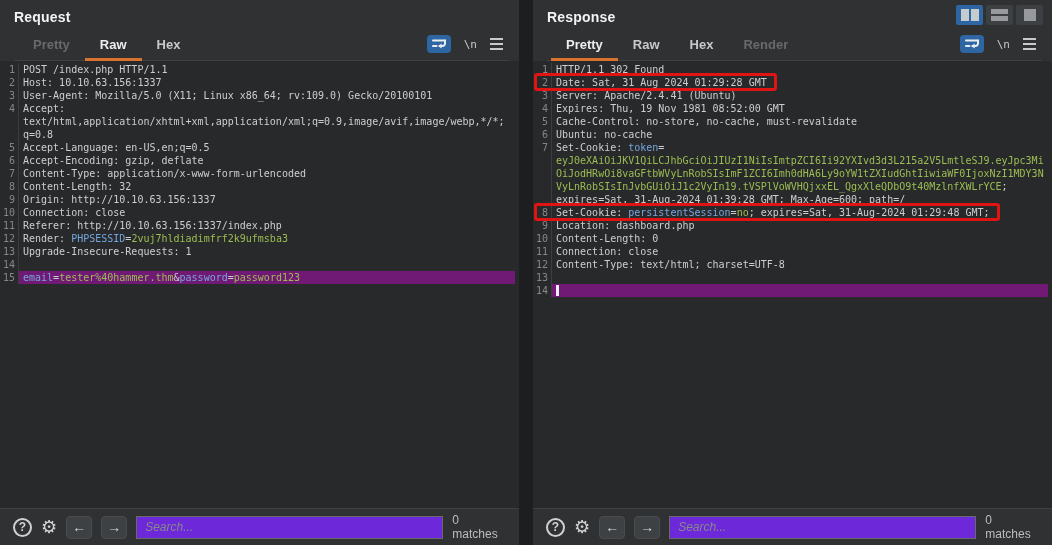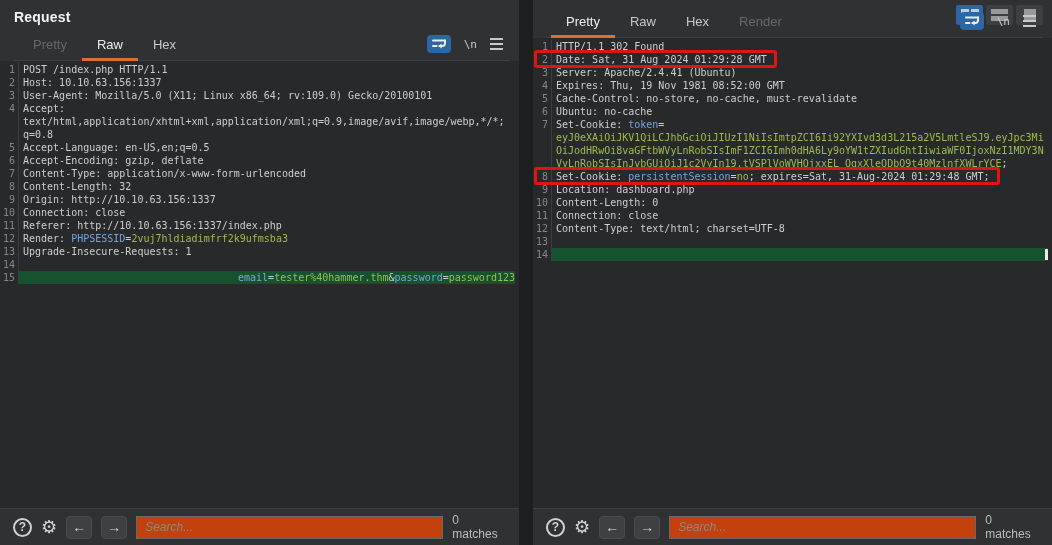--- a/index.html
+++ b/index.html
@@ -6,21 +6,21 @@
   html,body { width:1052px; height:545px; overflow:hidden; }
   body { font-family:"Liberation Sans", sans-serif; background:#1d1e1f; }
   .app { display:flex; width:1052px; height:545px; gap:14px; background:#1d1e1f; }
   .panel { flex:1; min-width:0; display:flex; flex-direction:column; background:#2f3132; position:relative; }
 
   
   .panel-top { padding:9px 10px 0 14px; position:relative; }
   .panel-title { font-size:14px; font-weight:bold; color:#f2f3f3; margin-bottom:7px; letter-spacing:.2px; }
   .tabbar { display:flex; align-items:flex-end; border-bottom:1px solid #3e4143; padding-left:4px; }
   .tabs { display:flex; }
-  .tab { padding:5px 15px 6px; font-size:13px; color:#c7c9ca; border-bottom:3px solid transparent; margin-bottom:-1px; cursor:default; }
+  .tab { padding:5px 15px 6px; font-size:13px; color:#c7c9ca; border-bottom:3px solid transparent; margin-bottom:-1px; cursor:default;font-weight:bold; }
   .tab.active { color:#ededee; border-bottom-color:#d9722e; }
   .tab.disabled { color:#67696b; }
   .tab-icons { margin-left:auto; display:flex; align-items:center; gap:13px; padding:0 6px 7px 0; }
   .wrap-btn { width:24px; height:18px; border:none; background:#2e66a4; border-radius:4px; display:flex; align-items:center; justify-content:center; cursor:pointer; }
   .nl-icon { font-family:"DejaVu Sans Mono", monospace; font-size:11px; color:#c7c9ca; cursor:pointer; }
   .menu-icon { display:inline-flex; flex-direction:column; gap:3px; cursor:pointer; }
   .menu-icon i { display:block; width:13px; height:2px; background:#c7c9ca; }
 
   
   .layout-btns { position:absolute; top:5px; right:9px; display:flex; gap:3px; }
@@ -29,33 +29,33 @@
   .lb .vbar { width:8px; height:12px; background:#c6cbce; }
   .lb.stack { flex-direction:column; }
   .lb .hbar { width:17px; height:5px; background:#97999c; }
   .lb .sq { width:12px; height:12px; background:#97999c; }
 
   
   .editor { flex:1; background:#28292b; overflow:hidden; font-family:"DejaVu Sans Mono","Liberation Mono",monospace; font-size:10px; line-height:13px; padding-top:2px; position:relative; }
   .row { display:flex; height:13px; position:relative; }
   .ln { flex:0 0 19px; width:19px; text-align:right; color:#85878a; padding-right:3px; border-right:1px solid #3b3e40; }
   .code { flex:1; white-space:pre; padding-left:4px; margin-right:4px; color:#cdced0; }
-  .code.hl { background:#14532d;text-align:right; }
+  .code.hl { background:#701a75; }
   .c-t { color:#cdced0; }
   .c-b { color:#74a6dd; }
   .c-g { color:#9cbd52; }
   .cursor { display:inline-block; width:3px; height:11px; margin-top:1px; background:#eceeee; vertical-align:top; }
   .redbox { position:absolute; left:1px; top:-3px; height:18px; border:3px solid #e11414; border-radius:3px; pointer-events:none; z-index:5; }
 
   
   .searchbar { height:37px; border-top:1px solid #3e4143; background:#2f3132; display:flex; align-items:center; padding:0 13px; gap:9px; }
   .help-icon { width:19px; height:19px; border:2px solid #cfd2d3; border-radius:50%; color:#cfd2d3; font-weight:bold; font-size:12px; line-height:15px; text-align:center; cursor:pointer; flex:0 0 auto; }
   .gear-icon { font-size:18px; color:#cfd2d3; cursor:pointer; line-height:19px; flex:0 0 auto; }
   .nav-btn { width:26px; height:23px; background:#3e4143; border:1px solid #494c4e; border-radius:4px; color:#d6d8d9; font-size:14px; line-height:20px; text-align:center; cursor:pointer; flex:0 0 auto; }
-  .search-input { width:316px; height:23px; background:#c2410c; border:1px solid #67696b; color:#d0d2d3; padding:0 8px; font-size:12px; font-family:"Liberation Sans",sans-serif; }
+  .search-input { width:316px; height:23px; background:#6d28d9; border:1px solid #67696b; color:#d0d2d3; padding:0 8px; font-size:12px; font-family:"Liberation Sans",sans-serif; }
   .search-input::placeholder { color:#87898b; font-style:italic; }
   .matches { margin-left:auto; color:#bbbdbf; font-size:12px; }
 </style>
 </head>
 <body>
 
 <div class="app">
 
   <section class="panel">
     <div class="panel-top">
@@ -172,20 +172,21 @@
         </button>
       <button class="lb stack">
           <span class="hbar"></span>
           <span class="hbar"></span>
         </button>
       <button class="lb">
           <span class="sq"></span>
         </button>
     </div>
     <div class="panel-top">
+      <div class="panel-title">Response</div>
       <div class="tabbar">
         <div class="tabs" id="resp-tabs">
             <div class="tab active">Pretty</div>
             <div class="tab ">Raw</div>
             <div class="tab ">Hex</div>
             <div class="tab disabled">Render</div>
           </div>
         <div class="tab-icons">
           <button class="wrap-btn">
             <svg width="14" height="12" viewBox="0 0 14 12">
@@ -240,20 +241,24 @@
         </div>
         <div class="row">
           <span class="ln"></span>
           <span class="code"><span class="segs"><span class="c-g">OiJodHRwOi8vaGFtbWVyLnRobSIsImF1ZCI6Imh0dHA6Ly9oYW1tZXIudGhtIiwiaWF0IjoxNzI1MDY3N</span></span></span>
         </div>
         <div class="row">
           <span class="ln"></span>
           <span class="code"><span class="segs"><span class="c-g">VyLnRobSIsInJvbGUiOiJ1c2VyIn19.tVSPlVoWVHQjxxEL_QgxXleQDbO9t40MzlnfXWLrYCE</span><span class="c-t">;</span></span></span>
         </div>
         <div class="row">
+          <span class="ln"></span>
+          <span class="code"><span class="segs"><span class="c-t">expires=Sat, 31-Aug-2024 01:39:28 GMT; Max-Age=600; path=/</span></span></span>
+        </div>
+        <div class="row">
           <span class="ln">8</span>
           <span class="code"><span class="segs"><span class="c-t">Set-Cookie: </span><span class="c-b">persistentSession</span><span class="c-t">=</span><span class="c-g">no</span><span class="c-t">; expires=Sat, 31-Aug-2024 01:29:48 GMT;</span></span></span>
           <div class="redbox" style="width: 465.516px;"></div>
         </div>
         <div class="row">
           <span class="ln">9</span>
           <span class="code"><span class="segs"><span class="c-t">Location: dashboard.php</span></span></span>
         </div>
         <div class="row">
           <span class="ln">10</span>

